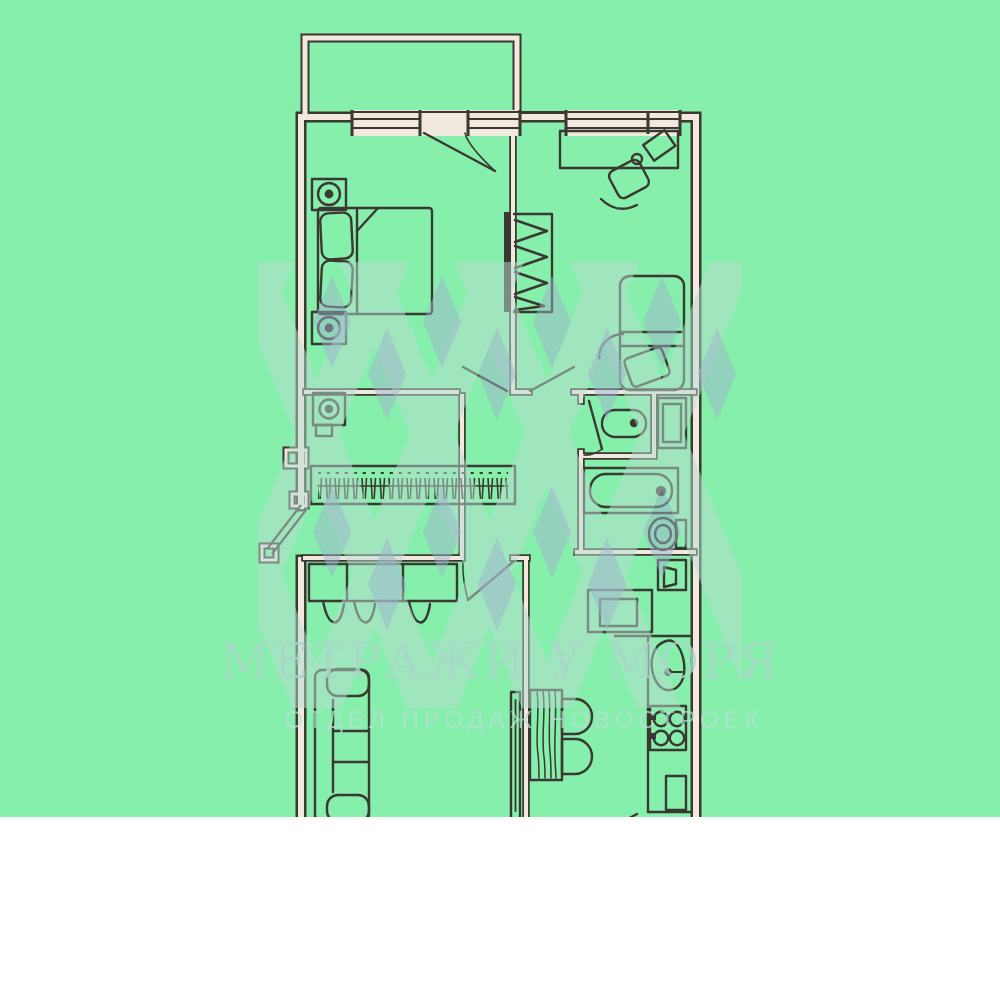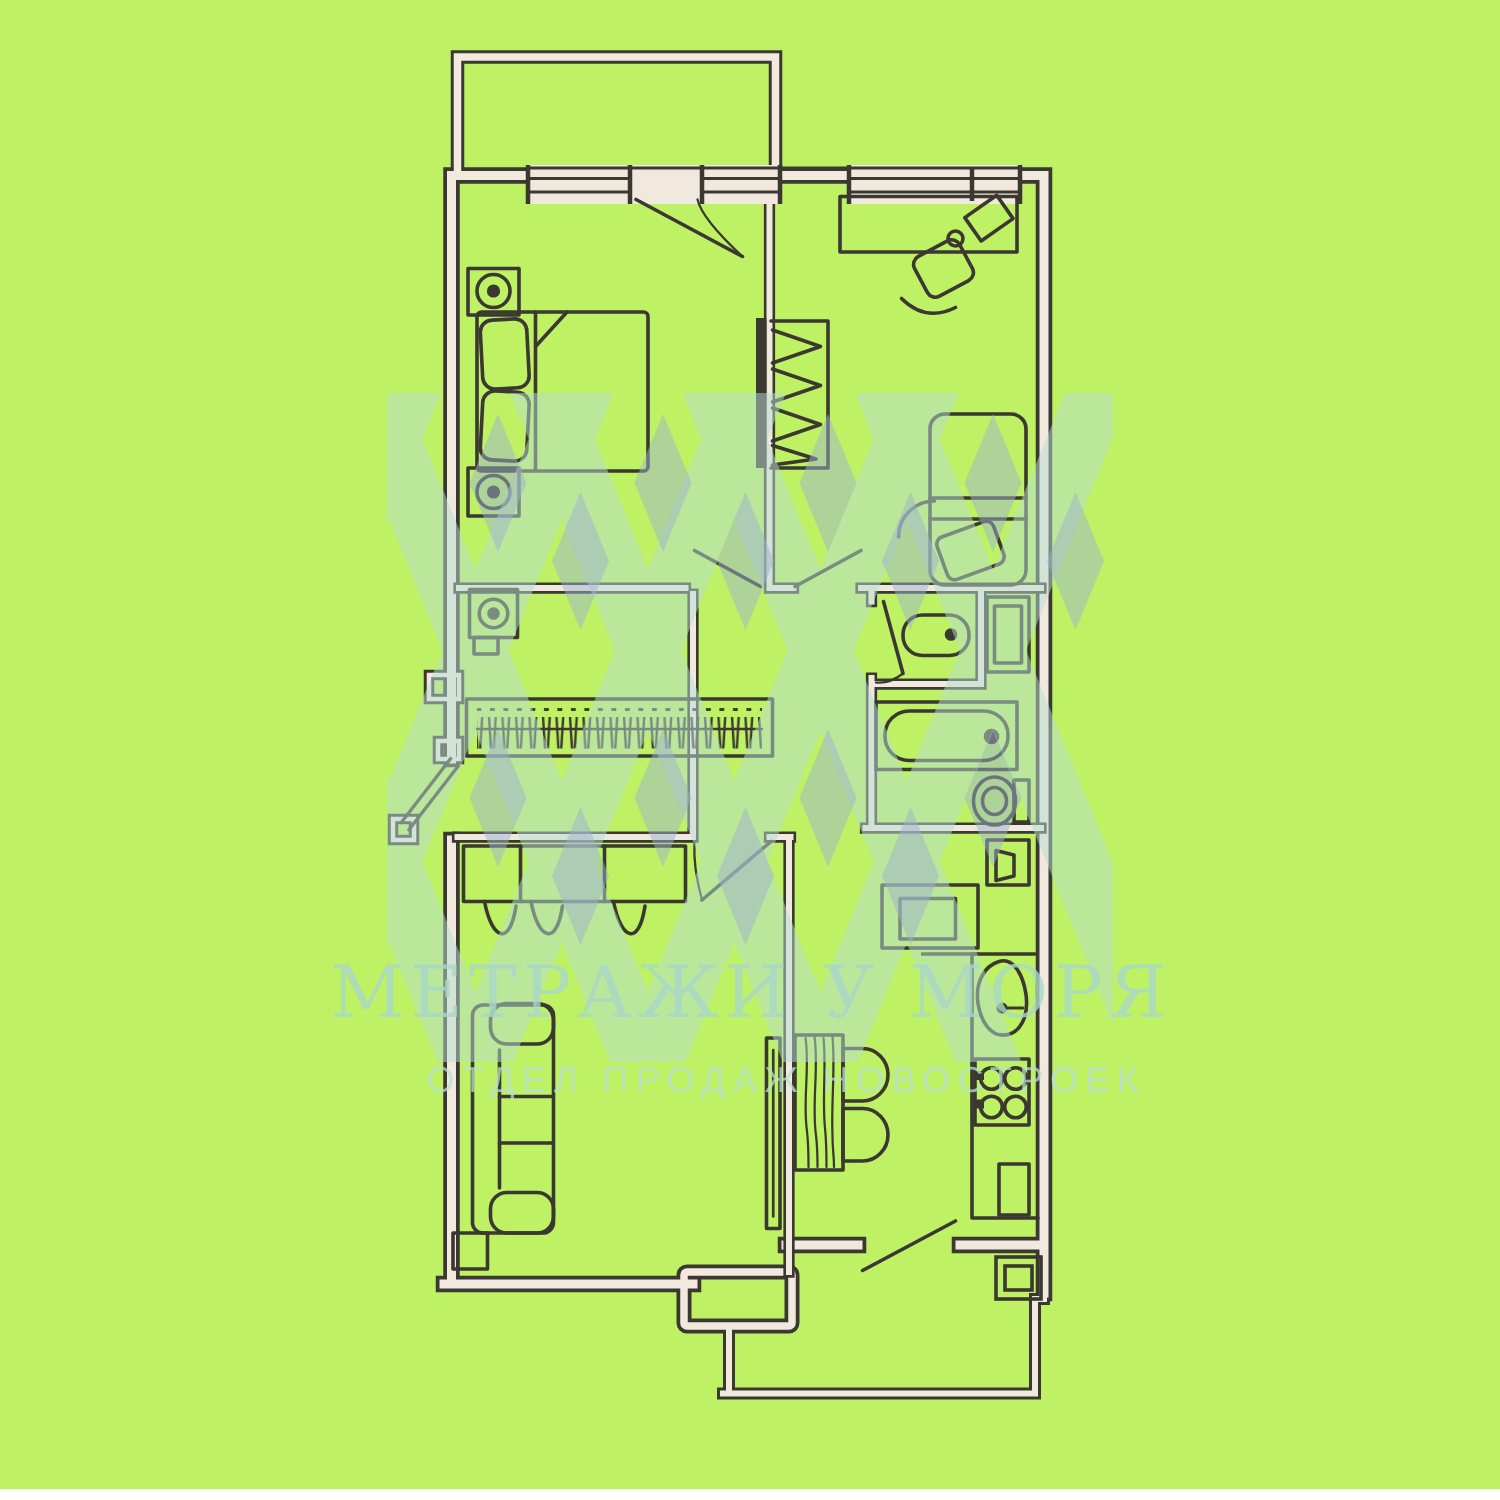--- a/index.html
+++ b/index.html
@@ -1,19 +1,19 @@
 <!DOCTYPE html>
 <html><head>
 <meta charset="utf-8">
 <style>
   html,body{margin:0;padding:0;}
   .canvas{
     position:relative;
-    width:1000px;height:993px;
-    background:#bef264;
+    width:1000px;height:817px;
+    background:#86efac;
     overflow:hidden;
     font-family:"Liberation Sans",sans-serif;
   }
   svg{display:block;}
   .wm-title{
     font-family:"DejaVu Serif","Liberation Serif",serif;
     font-size:48px;letter-spacing:4px;
   }
   .wm-sub{
     font-family:"Liberation Sans",sans-serif;

